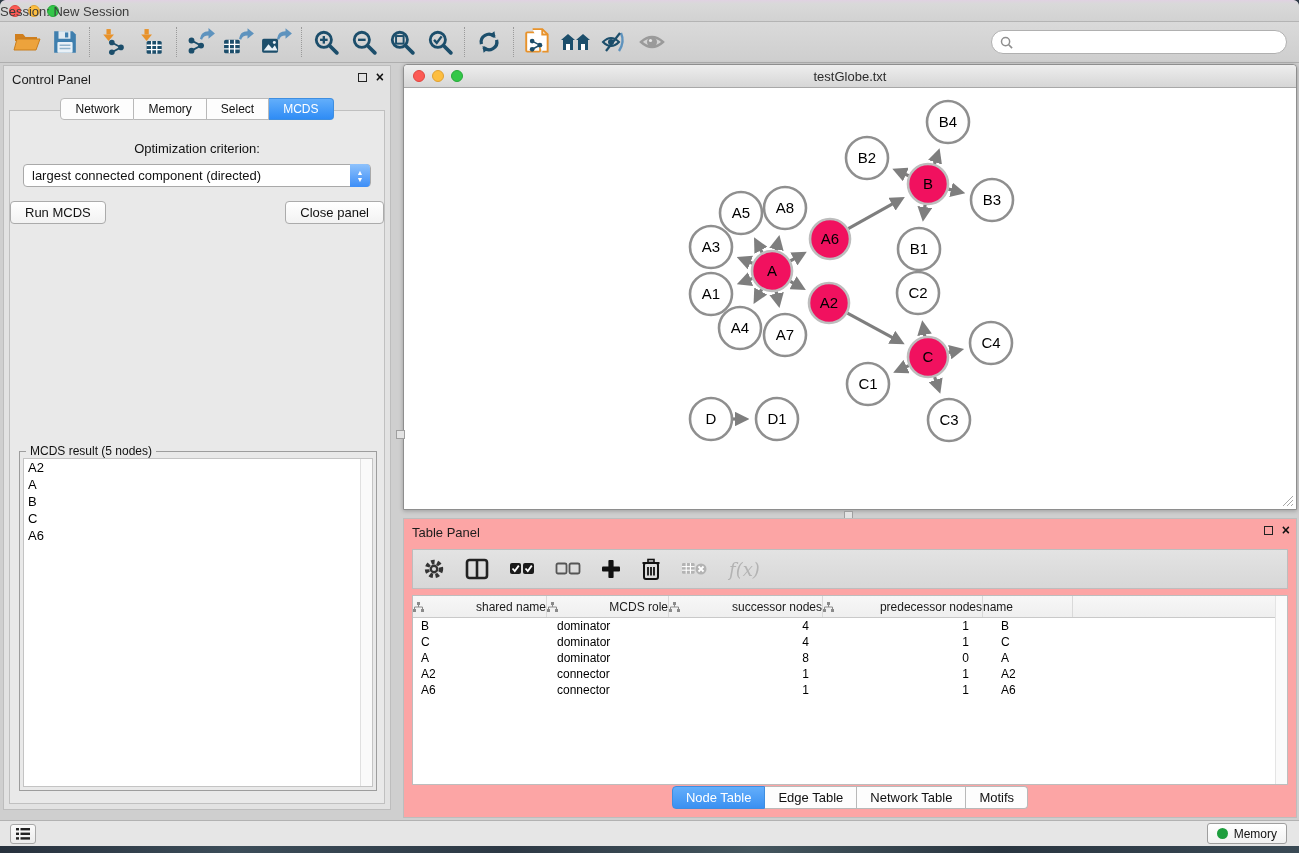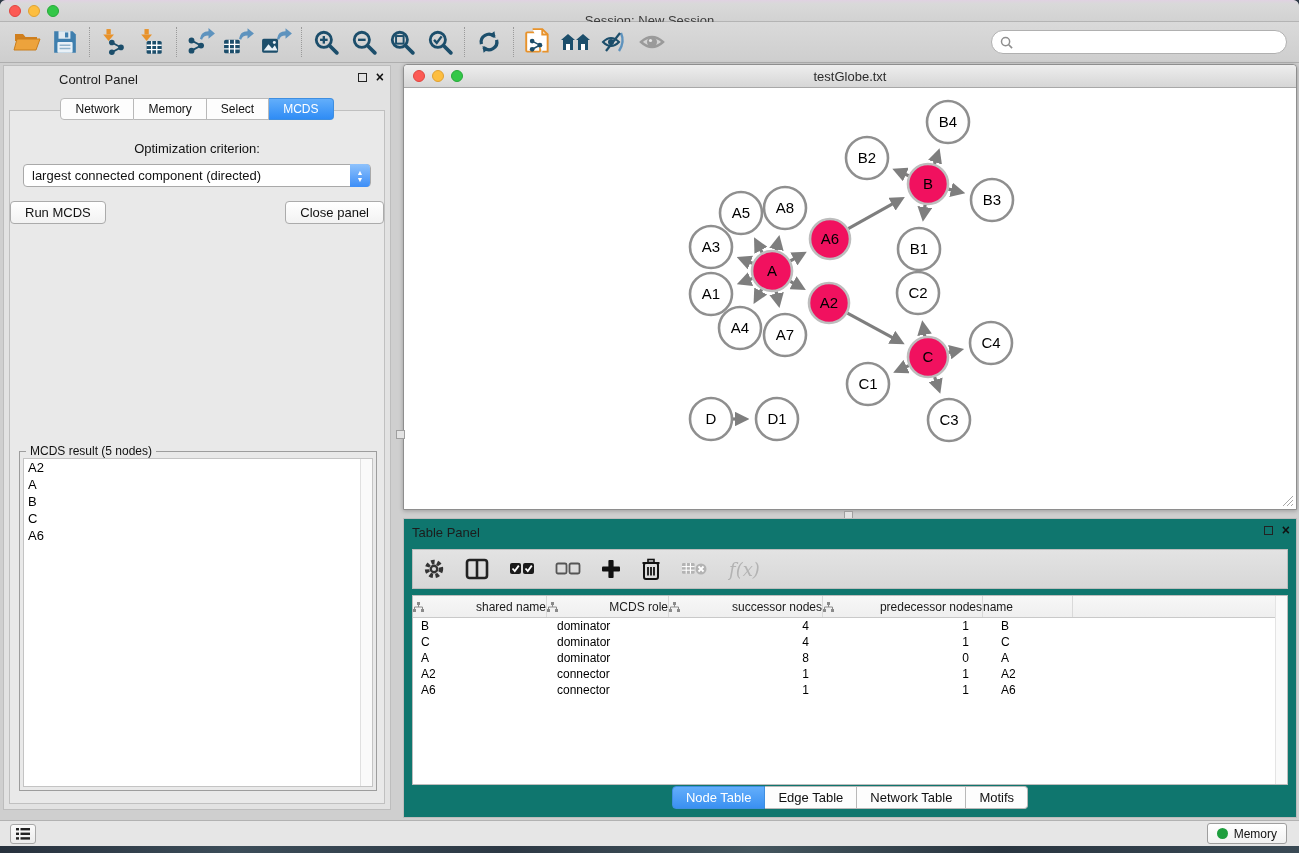--- a/index.html
+++ b/index.html
@@ -6,42 +6,42 @@
   html,body { width:1299px; height:853px; overflow:hidden; }
   body { font-family:"Liberation Sans", sans-serif; background:#2e3a46; position:relative; }
 
   
   .app-window { position:absolute; left:0; top:0; width:1299px; height:846px; background:#cfcfcf; border-radius:6px 6px 0 0; overflow:hidden; }
 
   
   .titlebar { position:absolute; left:0; top:0; width:100%; height:22px;
     background:linear-gradient(#e0d2e2 0%, #d9d9d9 18%, #d2d2d2 100%);
     border-bottom:1px solid #b4b4b4; border-radius:6px 6px 0 0; }
-  .titlebar .title { position:absolute; width:100%; text-align:center; top:13px; font-size:13px; color:#3c3c3c; }
+  .titlebar .title { position:absolute; width:100%; text-align:left; top:4px; font-size:13px; color:#3c3c3c; }
   .lights { position:absolute; left:9px; top:5px; display:flex; gap:7px; }
   .light { width:12px; height:12px; border-radius:50%; }
   .light.red { background:#fc5a54; border:1px solid #df4540; }
   .light.yellow { background:#fdbe40; border:1px solid #dfa133; }
   .light.green { background:#33c748; border:1px solid #27a93a; }
 
   
   .toolbar { position:absolute; left:0; top:22px; width:100%; height:41px;
     background:linear-gradient(#dadada, #cecece); border-bottom:1px solid #aeaeae;
     display:flex; align-items:center; padding:0 8px; }
   .tb-icon { width:38px; height:34px; display:flex; align-items:center; justify-content:center; cursor:pointer; }
   .tb-sep { width:1px; height:30px; margin:0 5px; border-left:1px dotted #9a9a9a; }
   .tb-spacer { flex:1; }
   .searchbox { width:296px; height:24px; background:#fff; border:1px solid #b0b0b0; border-radius:12px;
     display:flex; align-items:center; padding:0 8px; margin-right:4px; }
   .searchbox svg { flex:0 0 auto; }
   .searchbox input { border:none; outline:none; flex:1; font-size:12px; margin-left:5px; background:transparent; }
 
   
   .control-panel { position:absolute; left:3px; top:65px; width:388px; height:745px; background:#e2e2e2;
-    border:1px solid #bdbdbd;padding-left:47px; }
+    border:1px solid #bdbdbd; }
   .panel-header { position:relative; height:26px; }
   .panel-header .ph-title { position:absolute; left:8px; top:6px; font-size:13px; color:#1c1c1c; }
   .ph-controls { position:absolute; right:6px; top:6px; display:flex; gap:9px; align-items:center; }
   .float-box { width:9px; height:9px; border:1.5px solid #222; display:inline-block; cursor:pointer; }
   .close-x { font-size:14px; font-weight:900; color:#111; line-height:10px; cursor:pointer; }
 
   .cp-tabs { position:absolute; left:0; top:32px; width:100%; display:flex; justify-content:center; z-index:2; }
   .cp-tab { font-size:12px; padding:3px 14px; background:#fdfdfd; border:1px solid #b9b9b9; border-left:none; color:#111; cursor:pointer; }
   .cp-tab:first-child { border-left:1px solid #b9b9b9; border-radius:4px 0 0 4px; }
   .cp-tab:last-child { border-radius:0 4px 4px 0; }
@@ -72,21 +72,21 @@
     border-radius:4px 4px 0 0; position:relative; }
   .net-titlebar .title { position:absolute; width:100%; text-align:center; top:4px; font-size:13px; color:#2d2d2d; }
   .net-lights { position:absolute; left:9px; top:5px; display:flex; gap:7px; }
   .net-canvas { position:absolute; left:1px; top:24px; right:1px; bottom:1px; background:#ffffff; overflow:hidden; }
   .resize-grip { position:absolute; right:2px; bottom:2px; width:14px; height:14px; opacity:.85; }
 
   
   .grip-sq { position:absolute; width:9px; height:9px; background:#e3e3e3; border:1px solid #9f9f9f; }
 
   
-  .table-panel { position:absolute; left:403px; top:518px; width:894px; height:300px; background:#0f766e; border:1px solid #bdbdbd; }
+  .table-panel { position:absolute; left:403px; top:518px; width:894px; height:300px; background:#fca5a5; border:1px solid #bdbdbd; }
   .tp-toolbar { position:absolute; left:8px; top:30px; right:8px; height:40px; background:linear-gradient(#e3e3e3,#d7d7d7);
     border:1px solid #bdbdbd; display:flex; align-items:center; padding:0 10px; gap:20px; }
   .tp-icon { display:flex; align-items:center; justify-content:center; cursor:pointer; }
   .tp-icon.disabled { cursor:default; }
   .fx-label { font-family:"DejaVu Serif", serif; font-style:italic; font-size:18px; color:#b3b3b3; }
 
   .data-table { position:absolute; left:8px; top:76px; right:8px; height:190px; background:#fff; border:1px solid #bdbdbd; overflow:hidden; }
   .dt-scroll { position:absolute; right:0; top:0; bottom:0; width:12px; background:#fafafa; border-left:1px solid #e4e4e4; }
   .dt-header { display:flex; height:22px; background:linear-gradient(#f7f7f7,#efefef); border-bottom:1px solid #c9c9c9; }
   .dt-hcell { display:flex; align-items:center; justify-content:space-between; gap:6px; font-size:12px; color:#1a1a1a;

